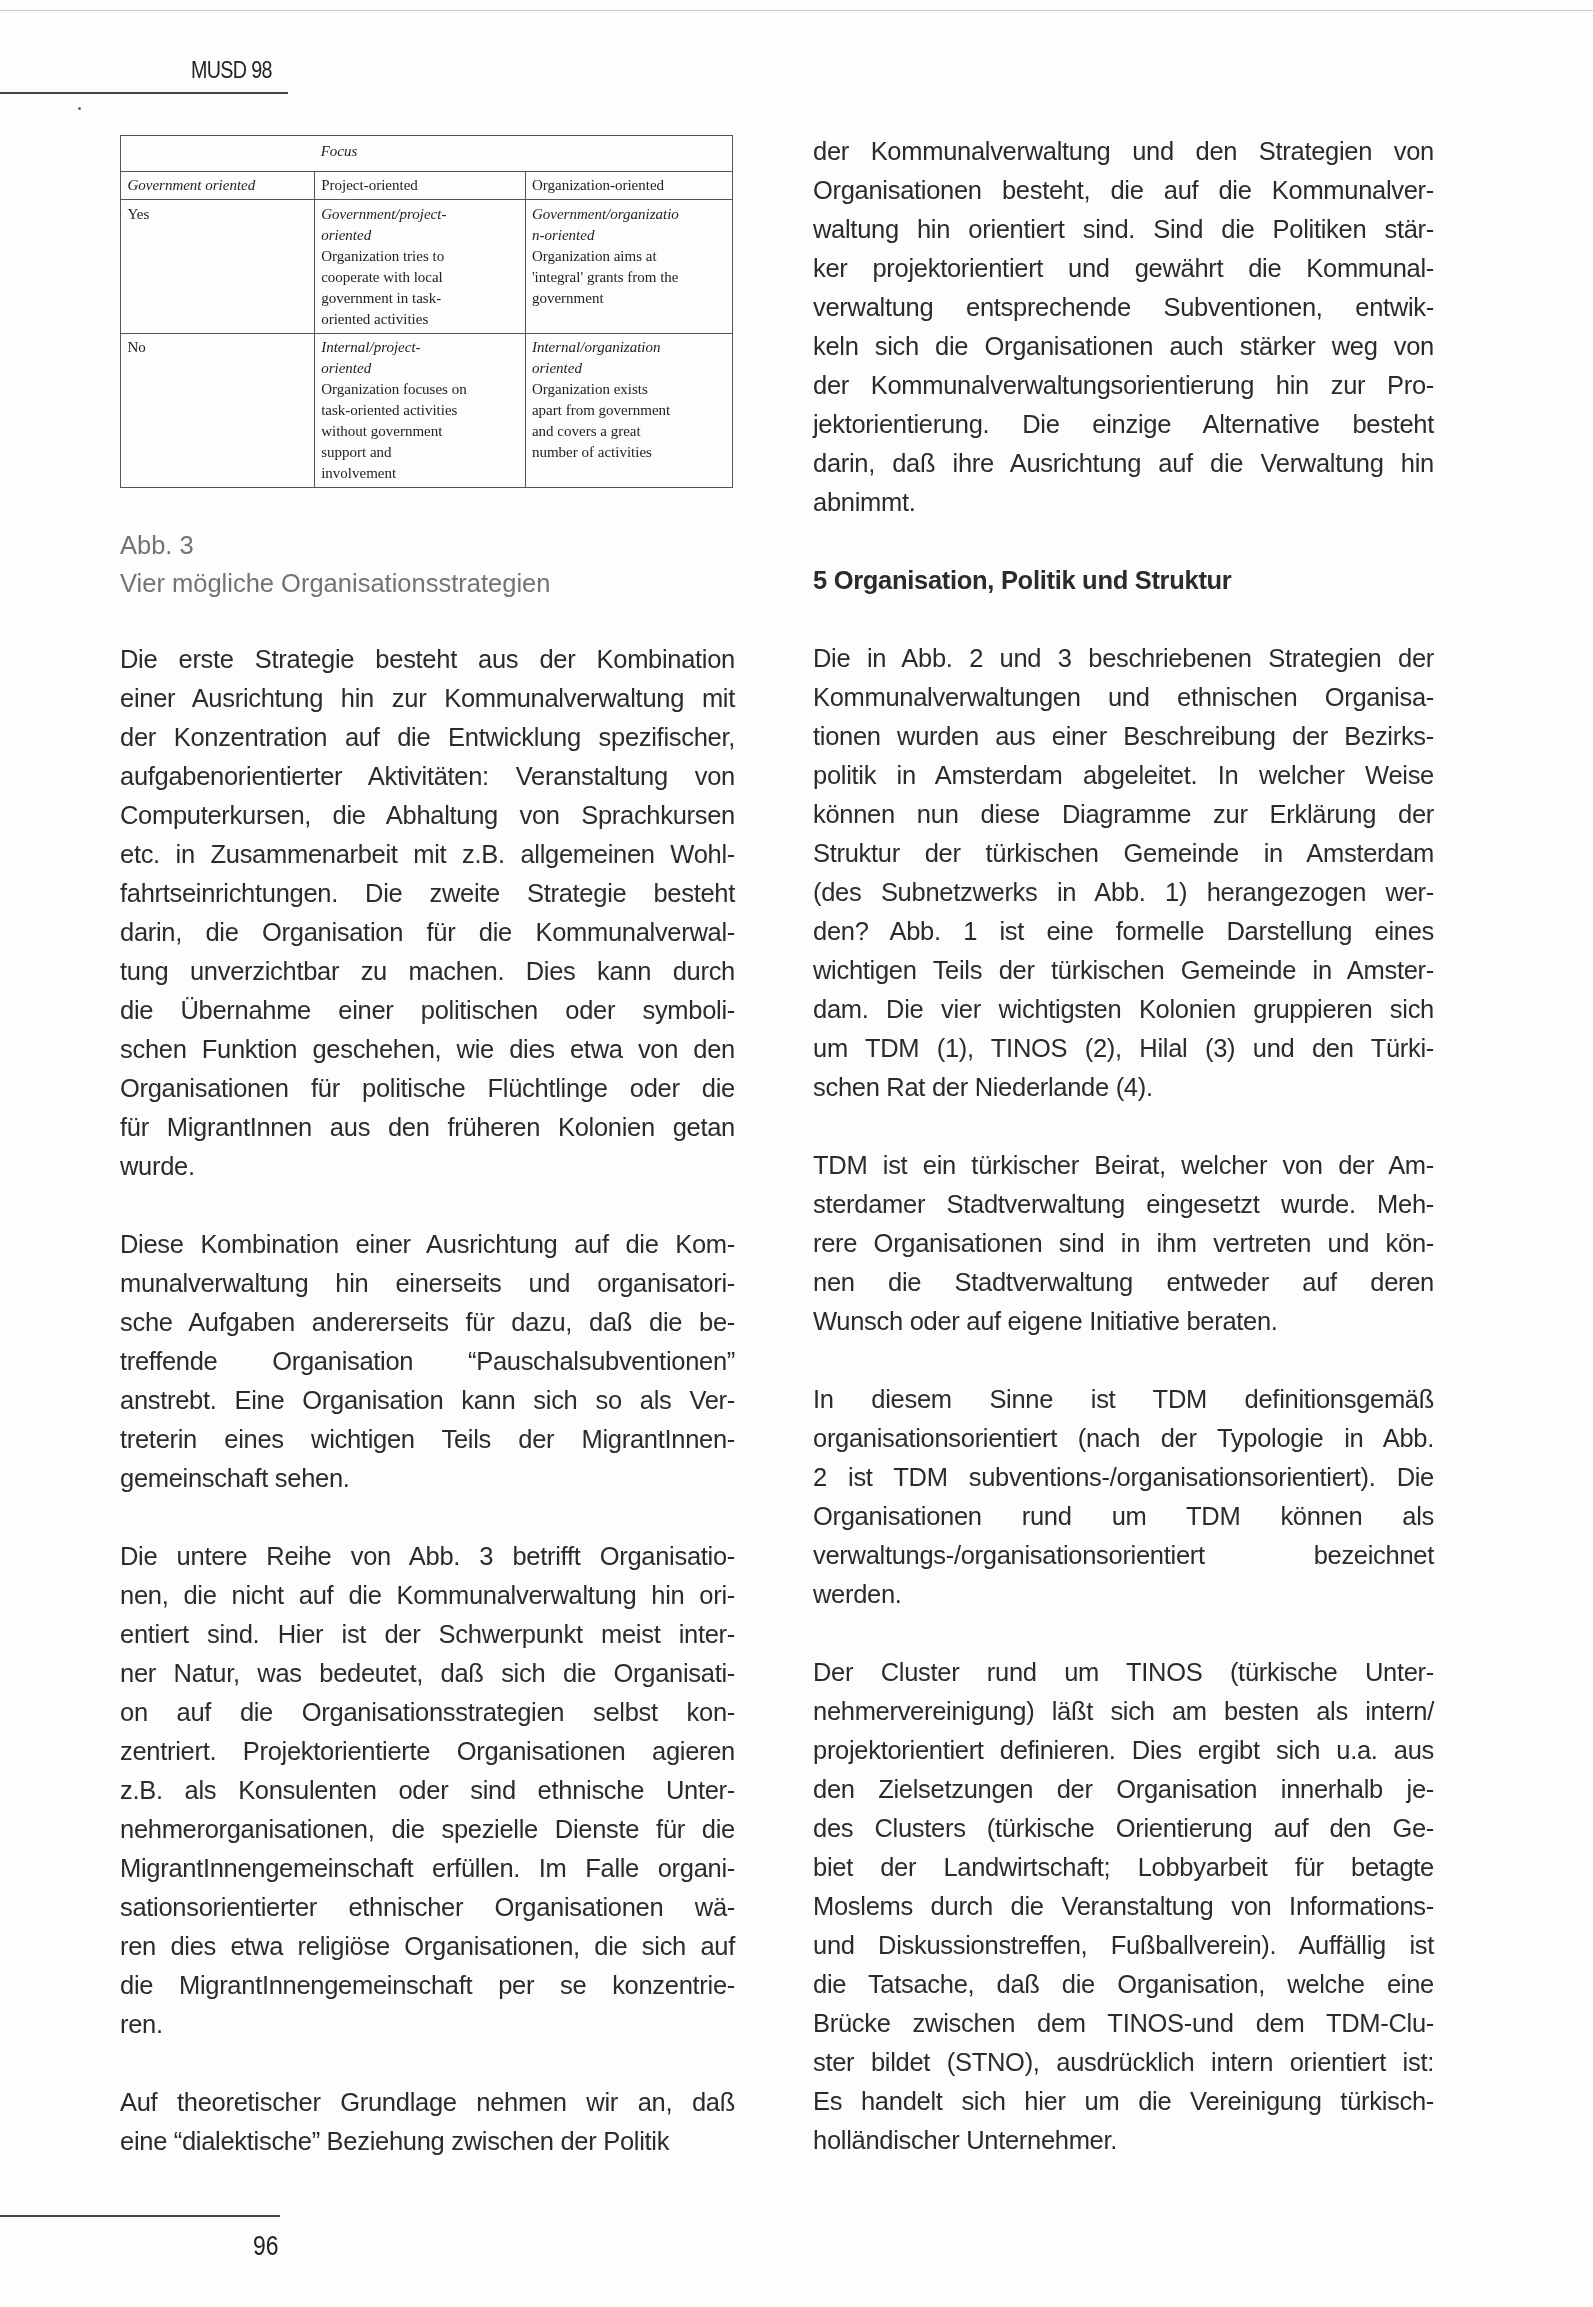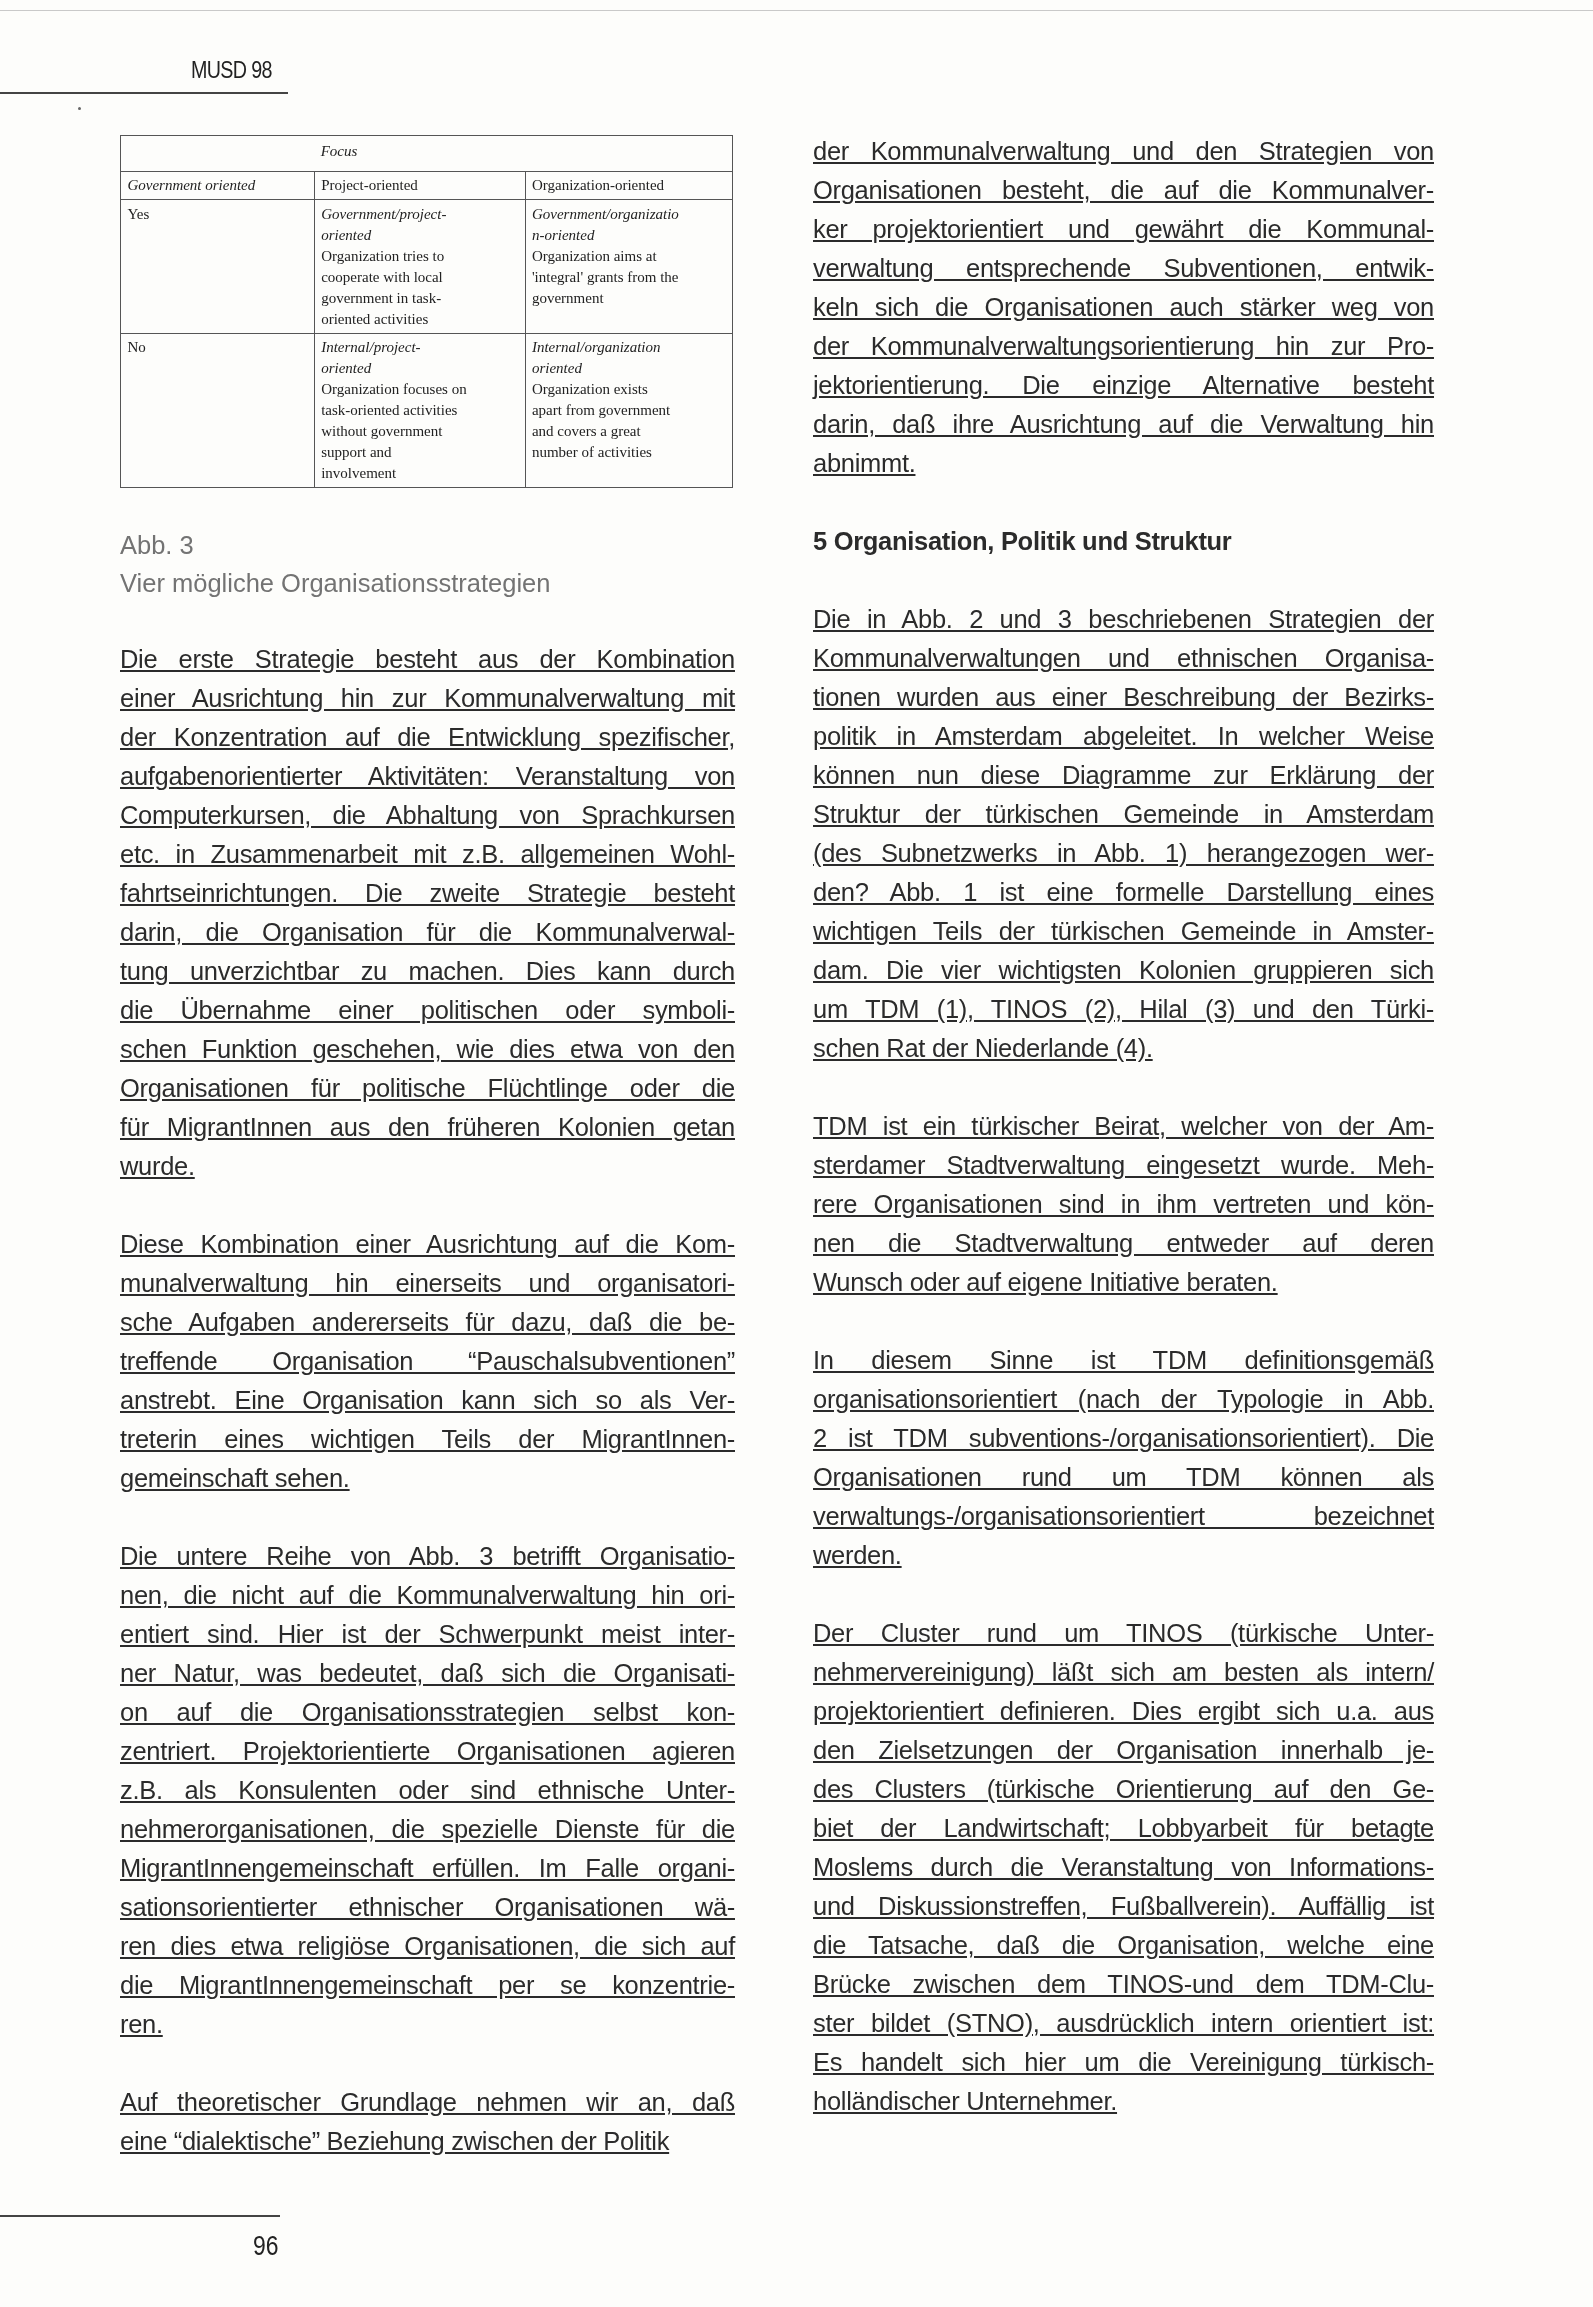--- a/index.html
+++ b/index.html
@@ -28,21 +28,21 @@
   .fig-table .focus-row td.blank { border-right: none; }
   .fig-table .focus-row td.focus { border-left: none; }
   .cell-title { font-style: italic; display: block; }
   .cell-desc { display: block; }
 
   .caption { position: absolute; left: 120px; top: 526px; font-size: 25.5px; line-height: 38px; color: #737373; }
 
   .col { position: absolute; font-size: 25.5px; line-height: 39px; color: #2b2b2b; letter-spacing: -0.3px; }
   .col-left { left: 120px; width: 615px; }
   .col-right { left: 813px; width: 621px; }
-  .para { margin: 0 0 39px 0; text-decoration: underline; }
+  .para { margin: 0 0 39px 0; }
   .para .ln { display: block; white-space: nowrap; text-align: justify; text-align-last: justify; }
   .para .ln.last { text-align-last: left; }
   .section-heading { font-weight: bold; font-size: 25.5px; margin: 0 0 39px 0; line-height: 39px; }
 
   .foot-rule { position: absolute; left: 0; top: 2215px; width: 280px; height: 1.6px; background: #444; }
   .page-number { position: absolute; left: 253px; top: 2231px; font-size: 27px; transform: scaleX(0.85); transform-origin: left top; color: #222; }
 </style>
 </head>
 <body>
 
@@ -152,20 +152,21 @@
   <div class="para">
       <span class="ln">Auf theoretischer Grundlage nehmen wir an, daß</span>
       <span class="ln last">eine “dialektische” Beziehung zwischen der Politik</span>
     </div>
 </div>
 
 <div class="col col-right" style="top: 132px;">
   <div class="para">
       <span class="ln">der Kommunalverwaltung und den Strategien von</span>
       <span class="ln">Organisationen besteht, die auf die Kommunalver-</span>
+      <span class="ln">waltung hin orientiert sind. Sind die Politiken stär-</span>
       <span class="ln">ker projektorientiert und gewährt die Kommunal-</span>
       <span class="ln">verwaltung entsprechende Subventionen, entwik-</span>
       <span class="ln">keln sich die Organisationen auch stärker weg von</span>
       <span class="ln">der Kommunalverwaltungsorientierung hin zur Pro-</span>
       <span class="ln">jektorientierung. Die einzige Alternative besteht</span>
       <span class="ln">darin, daß ihre Ausrichtung auf die Verwaltung hin</span>
       <span class="ln last">abnimmt.</span>
     </div>
   <div class="section-heading">5  Organisation, Politik und Struktur</div>
   <div class="para">

